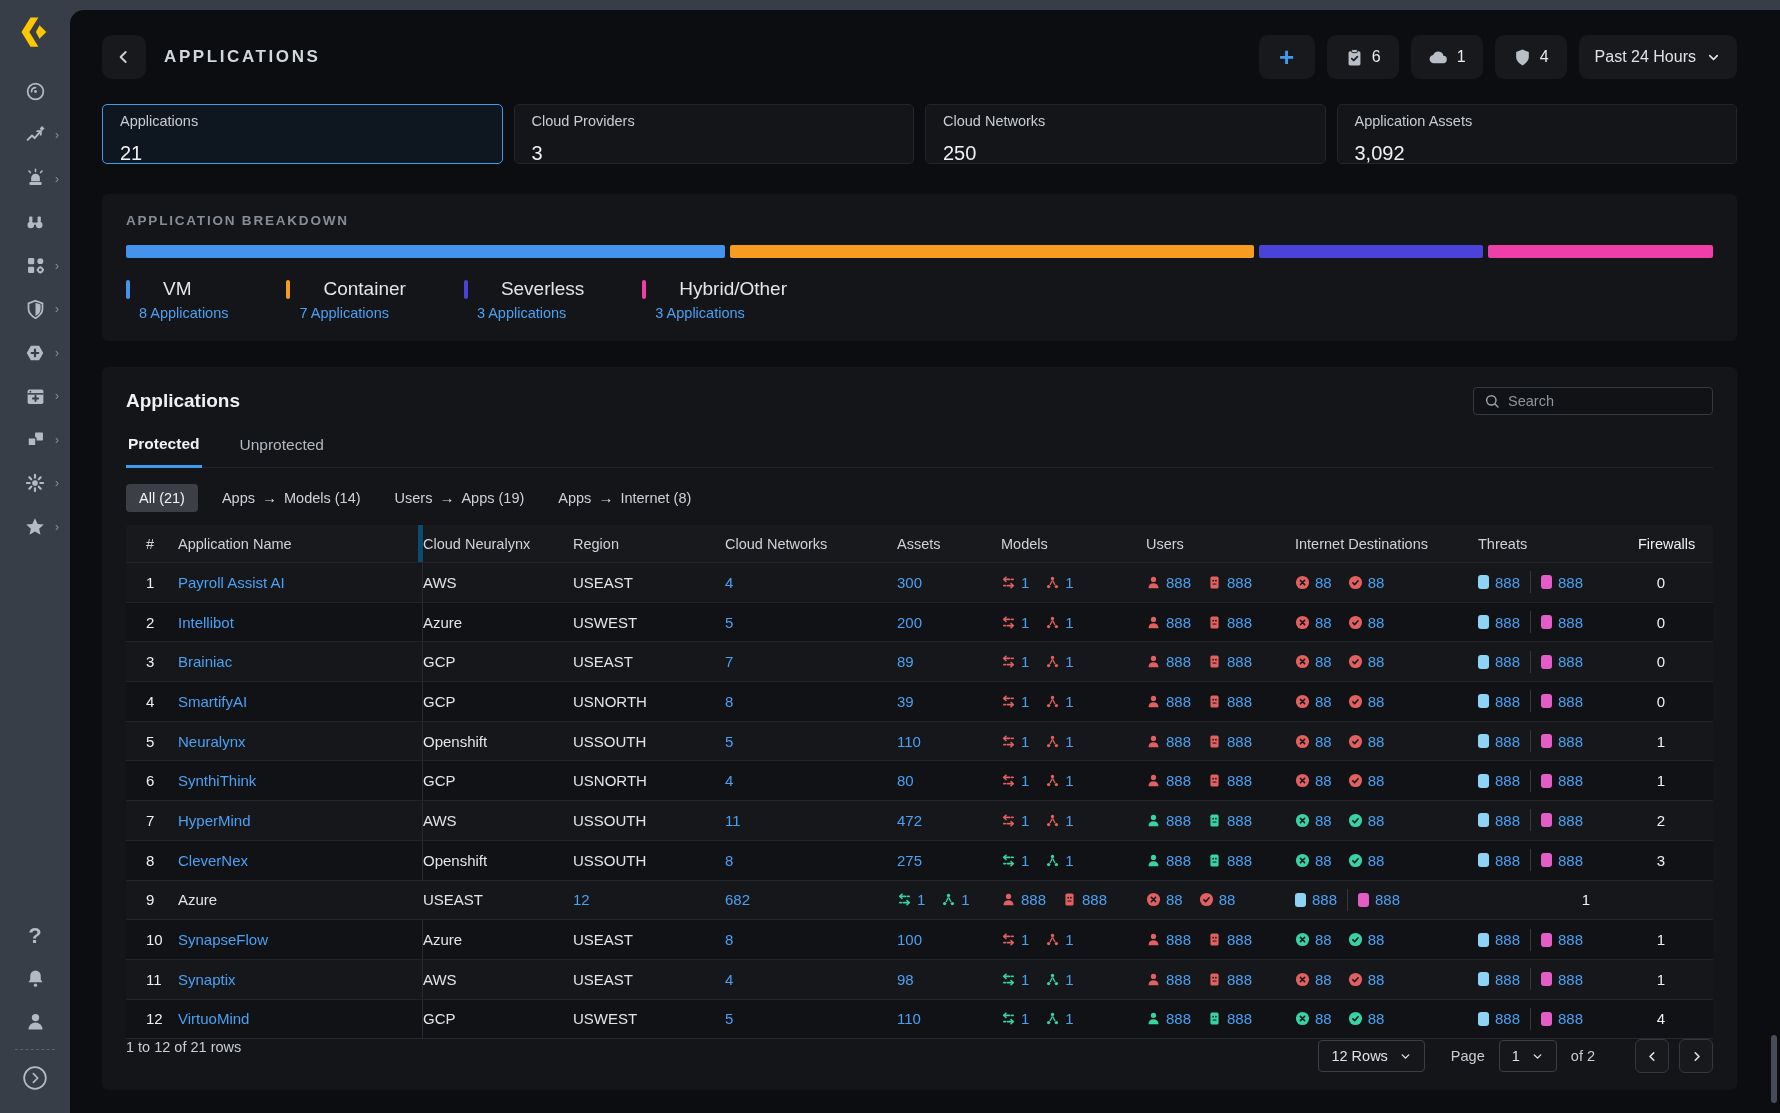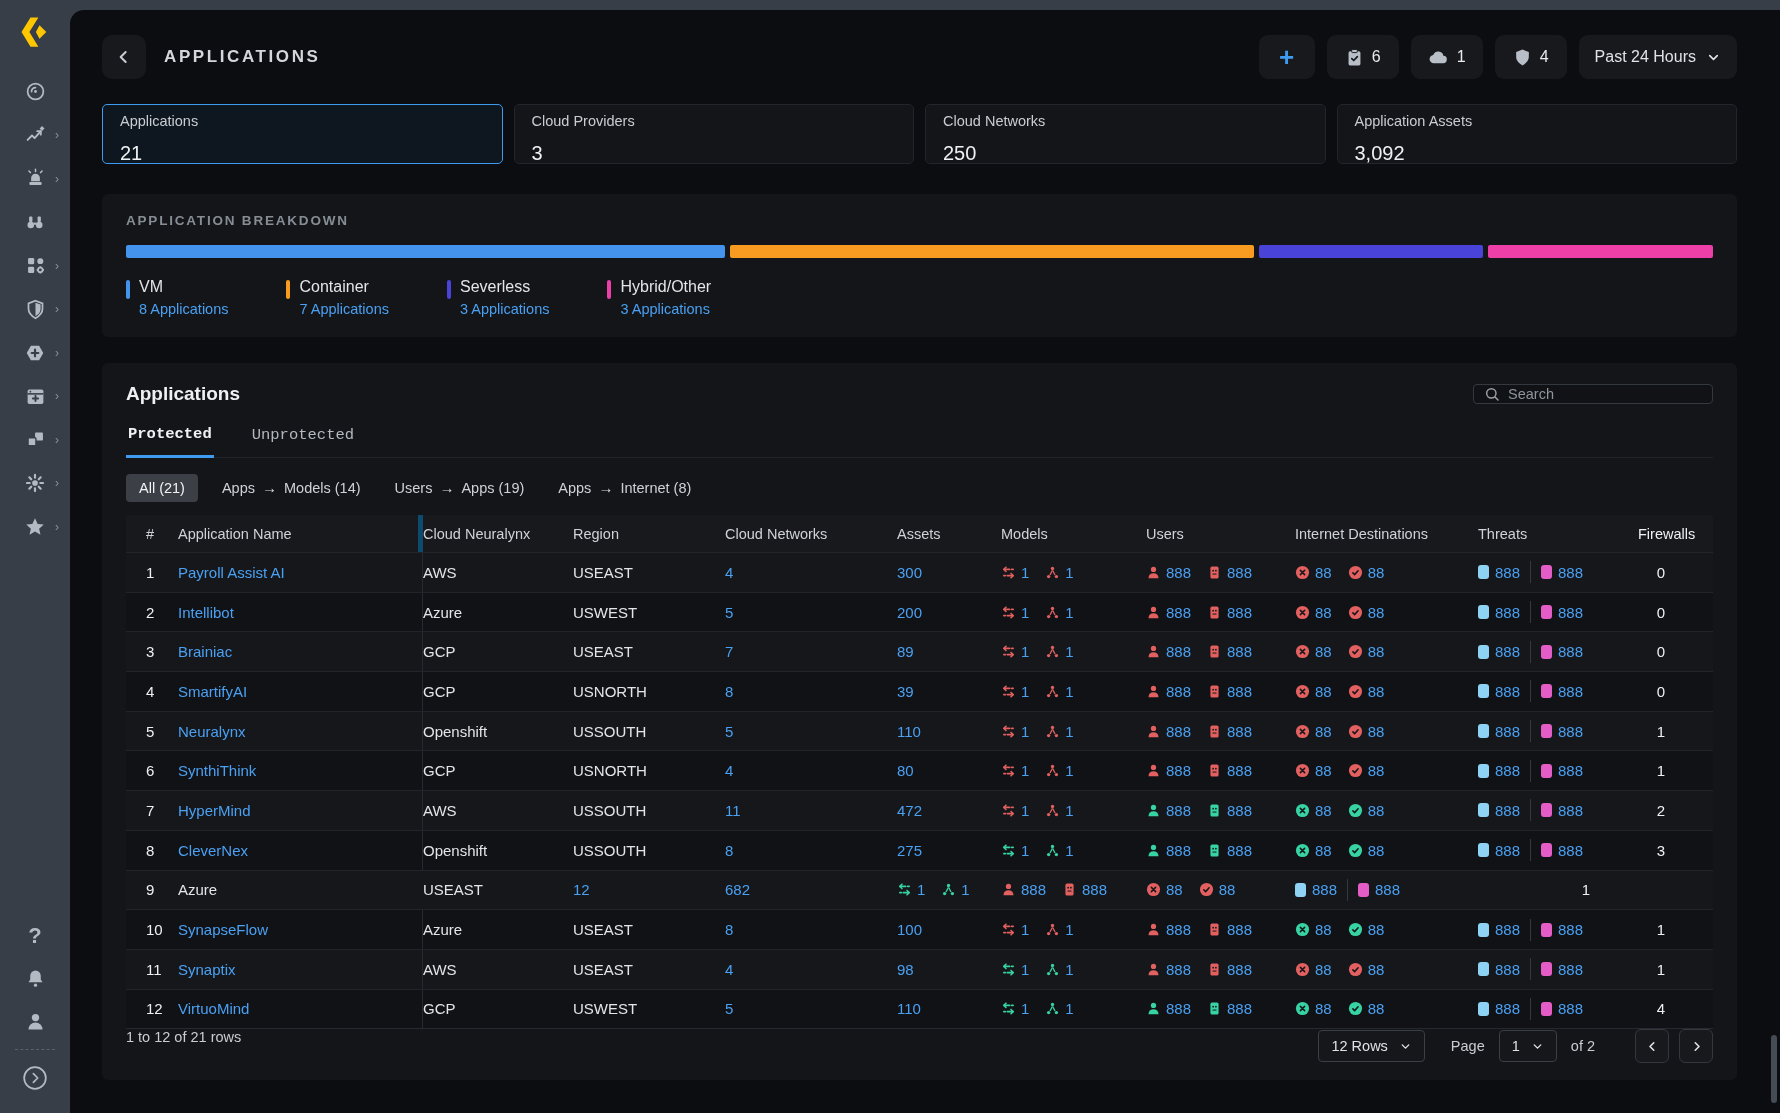--- a/index.html
+++ b/index.html
@@ -48,34 +48,34 @@
 
   
   .panel { background:var(--panel); border-radius:6px; }
   .breakdown { margin-top:30px; padding:19px 24px 20px; }
   .bd-title { font-size:13.5px; letter-spacing:1.8px; color:var(--muted); font-weight:700; }
   .bd-bar { display:flex; gap:5px; height:13px; margin-top:17px; }
   .bar-seg { height:13px; border-radius:2px; }
   .bd-legend { display:flex; gap:58px; margin-top:20px; }
   .legend-item { display:flex; gap:9px; }
   .legend-marker { width:4px; height:19px; border-radius:2px; margin-top:2px; }
-  .legend-name { font-size:16px; color:#e3e5e8; }
+  .legend-name { font-size:19px; color:#e3e5e8;margin-left:24px; }
   .legend-count { font-size:14.5px; color:var(--link); margin-top:5px; cursor:pointer; }
 
   
   .apps-panel { margin-top:26px; padding:20px 24px 0; }
   .apps-head { display:flex; align-items:center; }
   .apps-title { font-size:19px; font-weight:700; color:#eef0f2; }
-  .search-box { margin-left:auto; width:240px; height:20px; border:1px solid #34383f; border-radius:4px; background:#101215; display:flex; align-items:center; padding:0 10px; gap:8px; }
+  .search-box { margin-left:auto; width:240px; height:28px; border:1px solid #34383f; border-radius:4px; background:#101215; display:flex; align-items:center; padding:0 10px; gap:8px; }
   .search-box svg { color:#9aa0a8; flex:0 0 auto; }
   .search-box input { background:transparent; border:none; outline:none; color:#dfe2e6; font-size:14.5px; width:100%; font-family:"Liberation Sans",sans-serif; }
   .search-box input::placeholder { color:#8f959d; }
 
   .tabs { display:flex; gap:36px; margin-top:20px; border-bottom:1px solid #202328; }
-  .tab { font-size:15.5px; color:#b3b8bf; padding:0 2px 12px; cursor:pointer; background:none; border:none; font-family:Liberation Mono, monospace; }
+  .tab { font-size:15.5px; color:#b3b8bf; padding:0 2px 12px; cursor:pointer; background:none; border:none; font-family:Liberation Sans, sans-serif; }
   .tab.active { color:#f0f2f4; font-weight:700; border-bottom:3px solid var(--blue); margin-bottom:-1px; }
 
   .pills { display:flex; align-items:center; gap:14px; margin-top:15px; }
   .pill { display:inline-flex; align-items:center; gap:7px; background:none; border:none; color:#ced2d7; font-size:14.5px; padding:6px 10px; border-radius:4px; cursor:pointer; font-family:inherit; }
   .pill-selected { background:#3c4046; color:#f0f2f4; padding:6px 13px; }
   .pill-arrow { font-size:15px; color:#d8dbdf; font-weight:700; }
 
   
   .tbl { margin-top:13px; }
   .trow { display:grid; grid-template-columns:var(--cols); align-items:center; }

